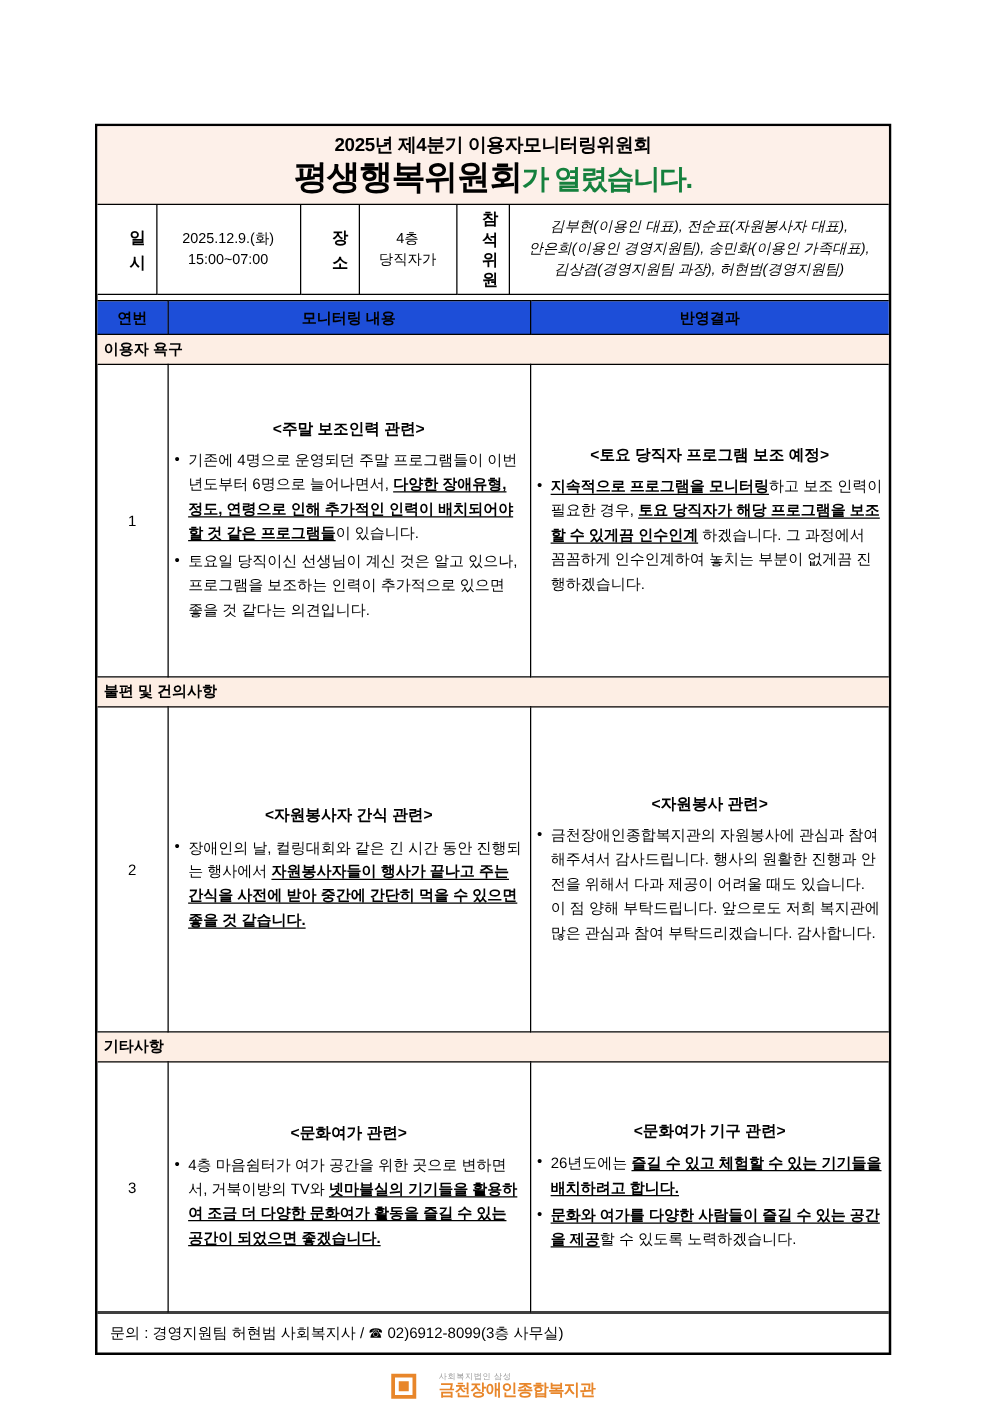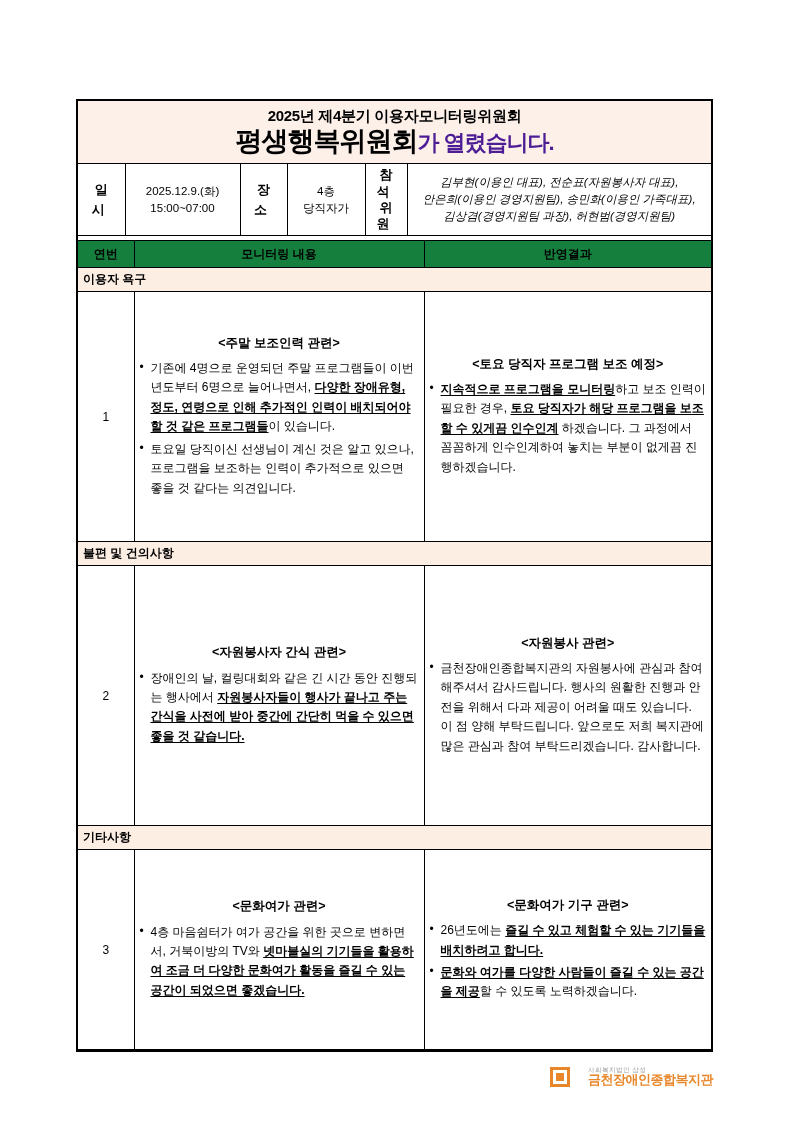--- a/index.html
+++ b/index.html
@@ -49,21 +49,21 @@
   .title-line2 {
     font-size: 27px;
     font-weight: bold;
     letter-spacing: -1px;
     line-height: 1.05;
   }
   .title-accent {
     color: #000000;
   }
   .title-rest {
-    color: #4c1d95;
+    color: #15803d;
     font-size: 22px;
   }
 
   
   table.info {
     width: 100%;
     border-collapse: collapse;
     table-layout: fixed;
   }
   table.info td {
@@ -74,20 +74,21 @@
     vertical-align: middle;
     padding: 3px 2px;
     line-height: 1.5;
   }
   table.info td.lbl {
     font-weight: bold;
     font-size: 13px;
     letter-spacing: 6px;
     text-indent: 6px;
     background: #fff;
+    text-align: right;
   }
   td.lbl.two {
     letter-spacing: 0px;
     text-indent: 0;
     line-height: 1.25;
   }
   td.members {
     text-align: left;
     padding-left: 7px;
     font-size: 11px;
@@ -107,21 +108,21 @@
   table.main th, table.main td {
     border: 1px solid #000;
     font-size: 12px;
     vertical-align: middle;
     padding: 3px 5px;
   }
   table.main tr th:first-child, table.main tr td:first-child { border-left: none; }
   table.main tr th:last-child, table.main tr td:last-child { border-right: none; }
 
   thead th {
-    background: #15803d;
+    background: #1d4ed8;
     font-weight: bold;
     text-align: center;
     font-size: 13px;
     padding: 4px 0;
     height: 20px;
   }
   td.section {
     background: #fdeee4;
     text-align: left;
     font-weight: bold;
@@ -170,21 +171,21 @@
   .contact {
     border-top: 1.5px solid #000;
     padding: 7px 0 7px 10px;
     font-size: 12px;
   }
   .logo-wrap {
     text-align: center;
     margin-top: 14px;
     display: flex;
     align-items: center;
-    justify-content: flex-end;
+    justify-content: center;
     gap: 18px;
     font-family: Liberation Serif, serif;
   }
   .logo-mark {
     width: 20px;
     height: 20px;
     border: 3px solid #e8862a;
     box-sizing: border-box;
     position: relative;
     background: #fff;
@@ -326,20 +327,21 @@
                 <div class="sub-head">&lt;문화여가 기구 관련&gt;</div>
                 <ul class="bl">
                   <li><span>26년도에는 </span><span class="u">즐길 수 있고 체험할 수 있는 기기들을 배치하려고 합니다.</span></li>
                   <li><span class="u">문화와 여가를 다양한 사람들이 즐길 수 있는 공간을 제공</span><span>할 수 있도록 노력하겠습니다.</span></li>
                 </ul>
               </td>
             </tr>
           </tbody>
       </table>
 
+      <div class="contact">문의 : 경영지원팀 허현범 사회복지사 / ☎ 02)6912-8099(3층 사무실)</div>
     </div>
 
     <div class="logo-wrap">
       <div class="logo-mark"></div>
       <div class="logo-text">
         <div class="logo-sub">사회복지법인 삼성</div>
         <div class="logo-main">금천장애인종합복지관</div>
       </div>
     </div>
   </div>

